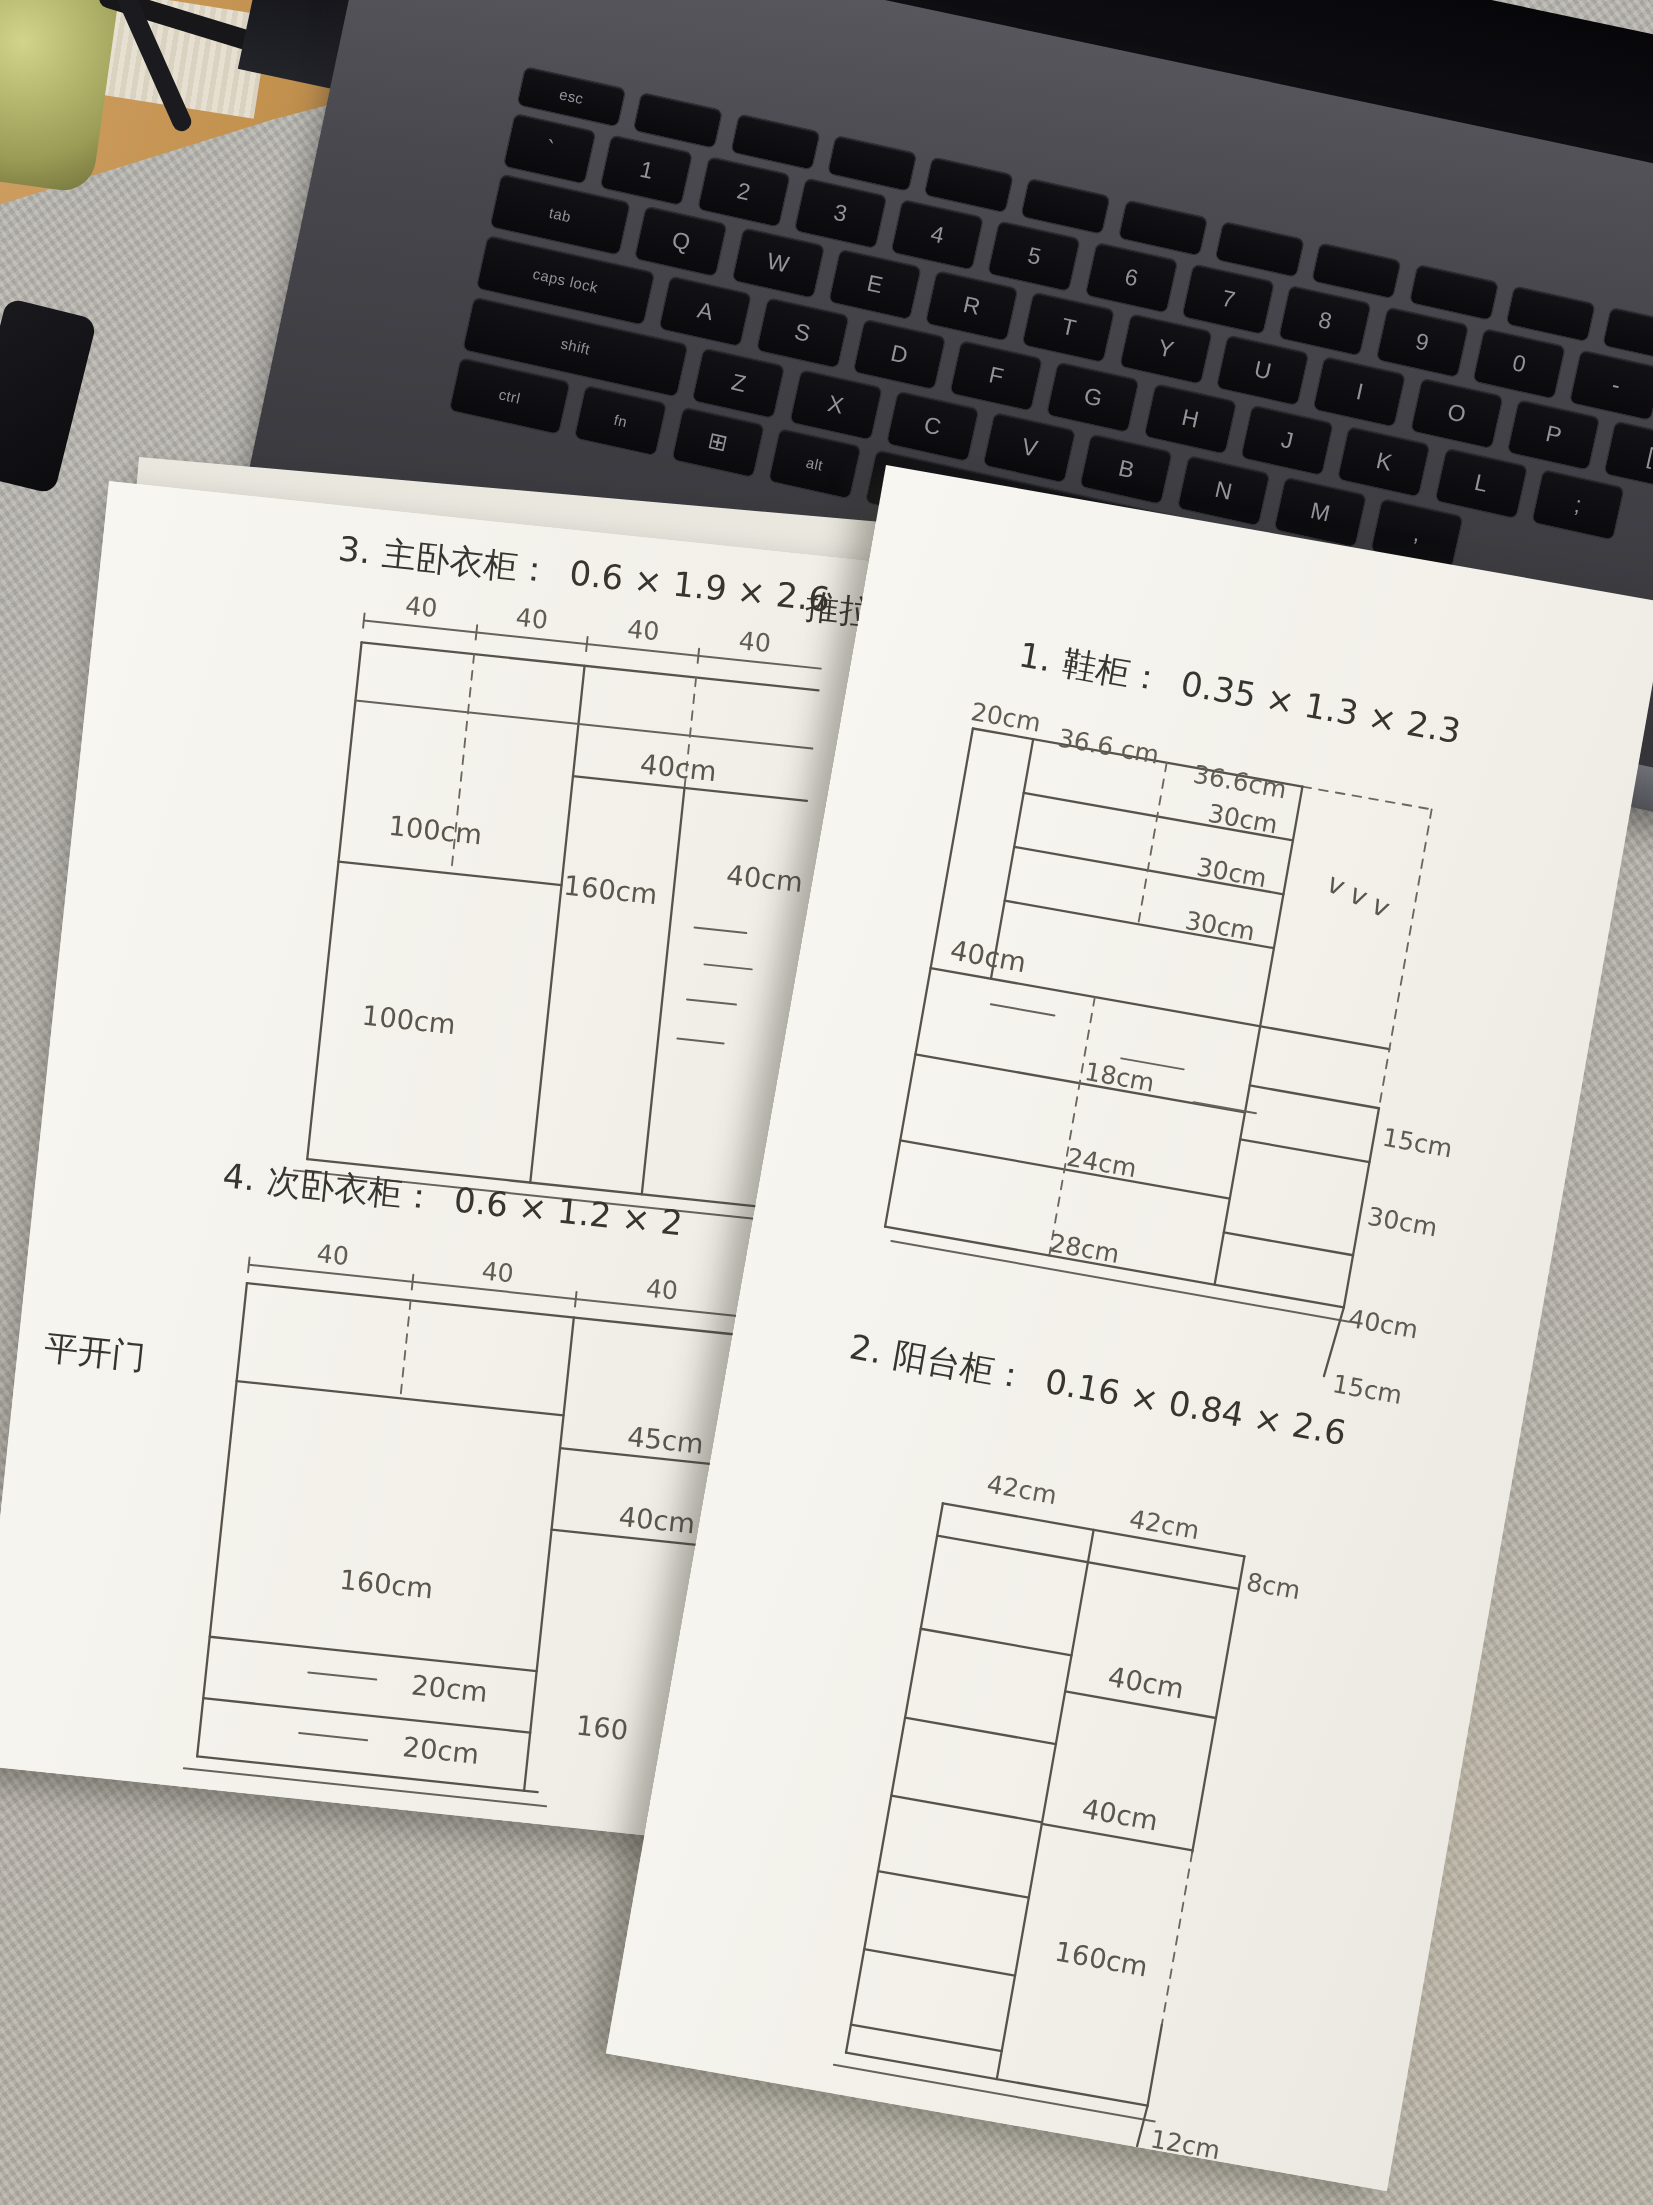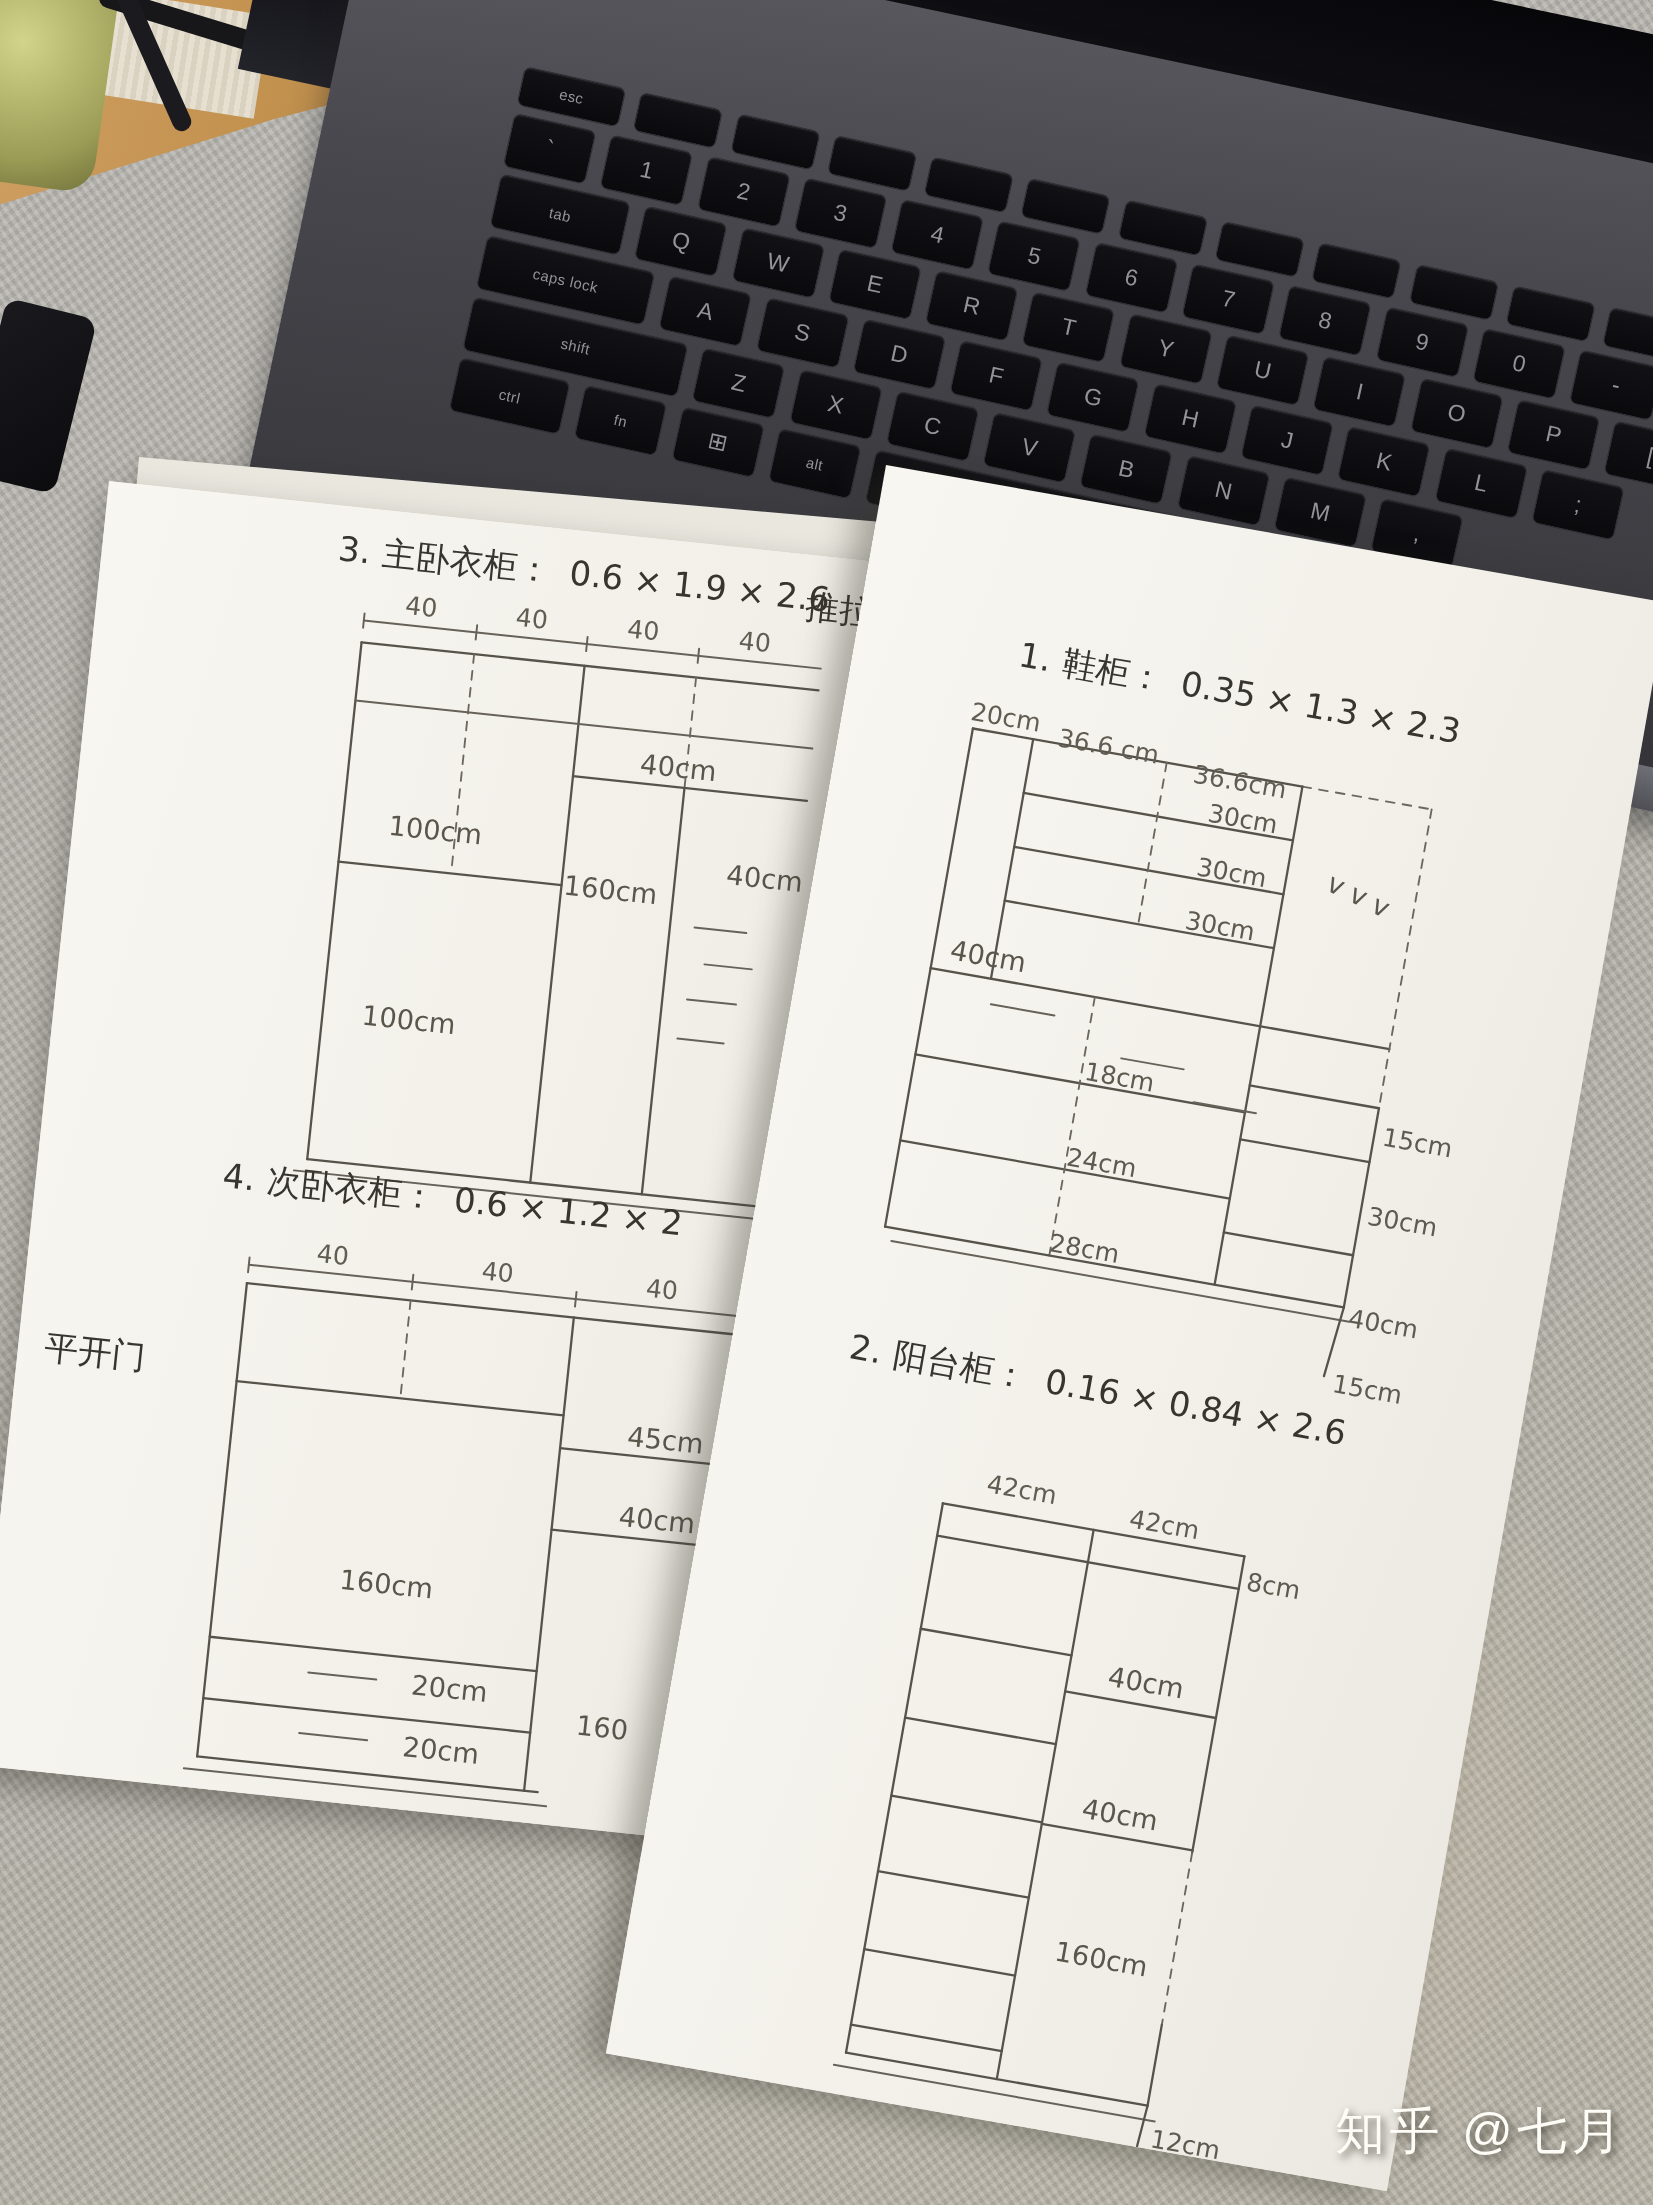--- a/index.html
+++ b/index.html
@@ -317,15 +317,14 @@
       <text class="dimnum" text-anchor="middle" x="570" y="1818">42cm</text>
       <text class="dimnum" text-anchor="middle" x="838" y="1836">42cm</text>
       <text class="hand" x="1004" y="1912">8cm</text>
       <text class="hand-big" text-anchor="middle" x="855" y="2128">40cm</text>
       <text class="hand-big" text-anchor="middle" x="850" y="2374">40cm</text>
       <text class="hand-big" text-anchor="middle" x="862" y="2640">160cm</text>
       <text class="hand" x="1008" y="2946">12cm</text>
     </svg>
   </div>
 
-  <div class="watermark">知乎 @七月</div>
 </div>
 
 
 </body></html>

